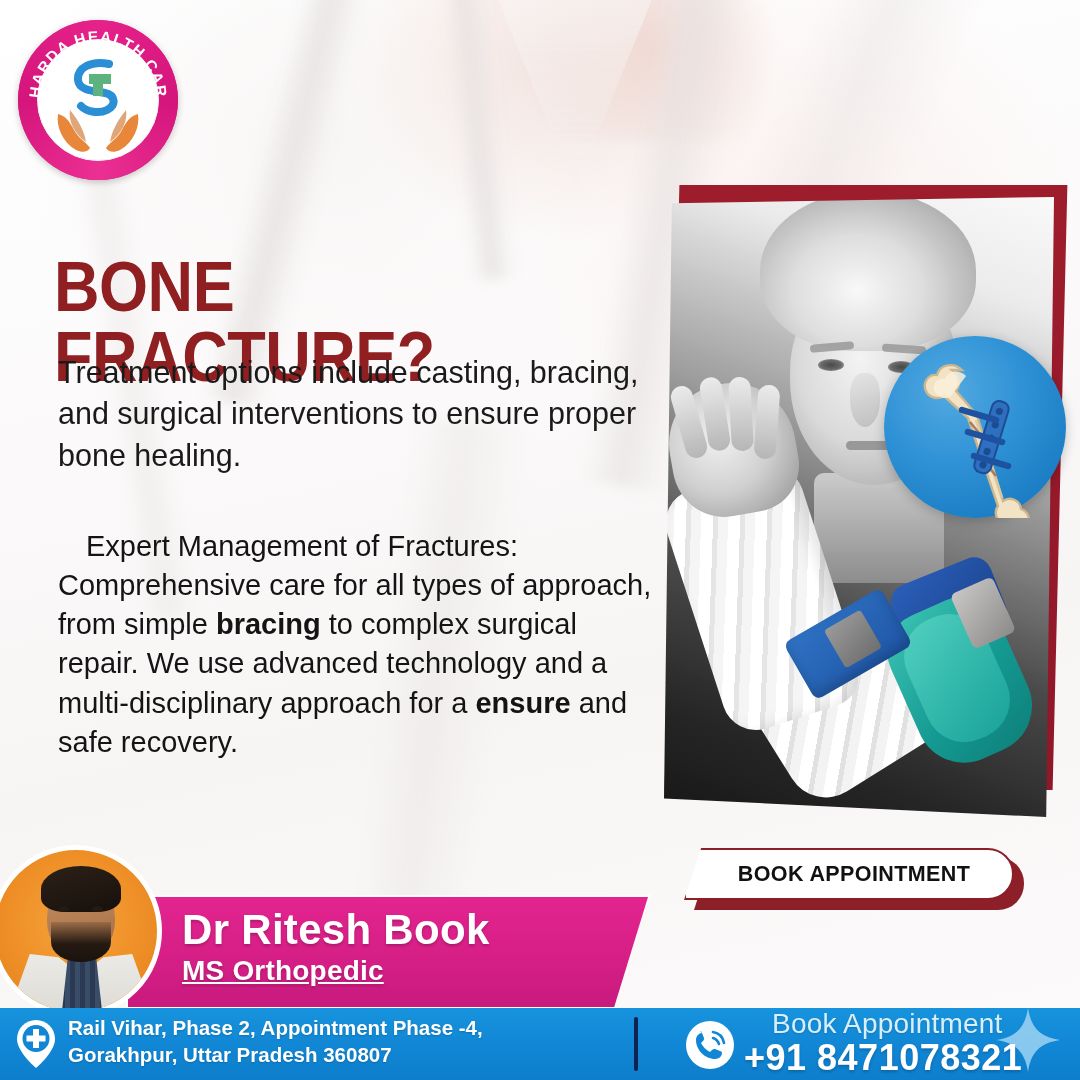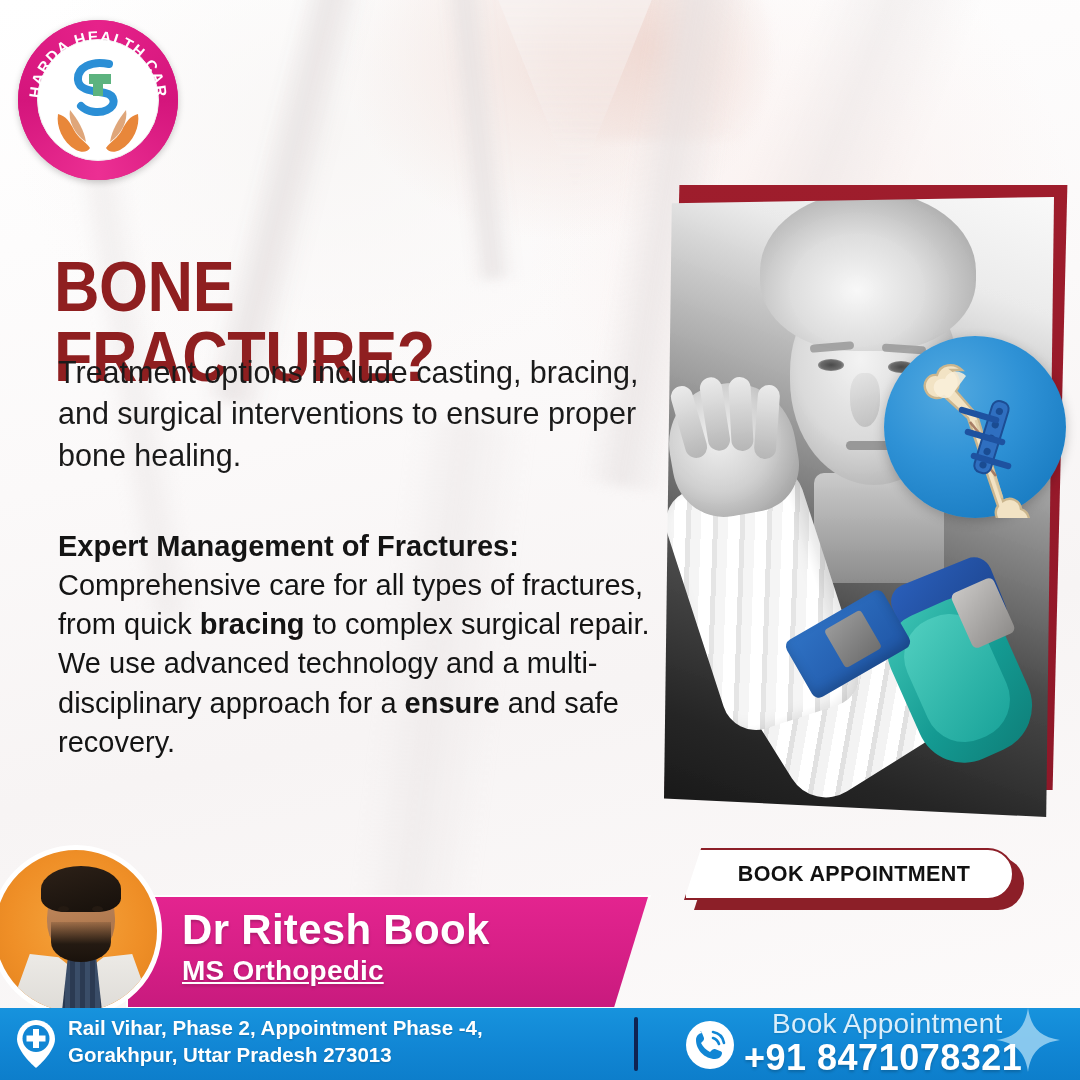--- a/index.html
+++ b/index.html
@@ -205,21 +205,21 @@
     text-shadow:0 1px 0 rgba(255,255,255,.4);
   }
   .lead {
     position:absolute; left:58px; top:352px; width:600px;
     font-size:30.5px; line-height:1.36; color:#1a1a1a; font-weight:400;
   }
   .body-block {
     position:absolute; left:58px; top:527px; width:600px;
     font-size:29px; line-height:1.35; color:#141414;
   }
-  .body-block .lead-in { font-weight:bold; display:block; }
+  .body-block .lead-in { font-weight:normal; display:block;margin-left:28px; }
   .body-block b { font-weight:bold; }
 
   
   .bookbtn-wrap { position:absolute; left:684px; top:848px; width:340px; height:62px; }
   .bookbtn-shadow {
     position:absolute; left:10px; top:9px; width:330px; height:53px;
     background:#8c1f28;
     clip-path:polygon(5.2% 0%, 100% 0%, 100% 100%, 0% 100%);
     border-radius:0 26px 26px 0;
   }
@@ -419,21 +419,21 @@
         </g>
       </g>
     </svg>
   </div>
 
   <div class="headline-2">BONE FRACTURE?</div>
 
   <div class="lead">Treatment options include casting, bracing, and surgical interventions to ensure proper bone healing.</div>
 
   <div class="body-block">
-    <span class="lead-in">Expert Management of Fractures:</span><span>Comprehensive care for all types of fractures, from quick </span><b>bracing</b><span> to complex surgical repair. We use advanced technology and a multi-disciplinary approach for a </span><b>ensure</b><span> and safe recovery.</span>
+    <span class="lead-in">Expert Management of Fractures:</span><span>Comprehensive care for all types of approach, from simple </span><b>bracing</b><span> to complex surgical repair. We use advanced technology and a multi-disciplinary approach for a </span><b>ensure</b><span> and safe recovery.</span>
   </div>
 
   <div class="bookbtn-wrap">
     <div class="bookbtn-shadow"></div>
     <div class="bookbtn">BOOK APPOINTMENT</div>
   </div>
 
   <div class="doc-band"></div>
   <div class="doc-band-outline"></div>
   <div class="doc-name">Dr Ritesh Book</div>
@@ -459,21 +459,21 @@
   <div class="pin-icon">
     <svg viewBox="0 0 44 52">
       <path d="M22 2 C11.5 2 3 10.5 3 21 C3 34 22 50 22 50 C22 50 41 34 41 21 C41 10.5 32.5 2 22 2 Z" fill="#ffffff"></path>
       <circle cx="22" cy="20.5" r="13.5" fill="#1186d4"></circle>
       <path d="M19 11 h6 v6.5 h6.5 v6 H25 V30 h-6 v-6.5 H12.5 v-6 H19 z" fill="#ffffff"></path>
     </svg>
   </div>
 
   <div class="address">
     <div>Rail Vihar, Phase 2, Appointment Phase -4,</div>
-    <div>Gorakhpur, Uttar Pradesh 273013</div>
+    <div>Gorakhpur, Uttar Pradesh 360807</div>
   </div>
 
   <div class="divider"></div>
 
   <div class="phone-icon">
     <svg viewBox="0 0 50 50">
       <circle cx="25" cy="25" r="24" fill="#ffffff"></circle>
       <path d="M17 13 c-3 0 -6 3 -6 7 c0 10 9 19 19 19 c4 0 7 -3 7 -6 c0 -1 -1 -2 -2 -2 l-5 -2 c-1 0 -2 0 -3 1 l-2 2 c-4 -2 -7 -5 -9 -9 l2 -2 c1 -1 1 -2 1 -3 l-2 -5 c0 -1 -1 -2 -2 -2 z" fill="#1186d4"></path>
       <path d="M28 12 c6 1 10 5 11 11" fill="none" stroke="#1186d4" stroke-width="2.6" stroke-linecap="round"></path>
       <path d="M28 18 c3 1 5 3 6 6" fill="none" stroke="#1186d4" stroke-width="2.6" stroke-linecap="round"></path>

